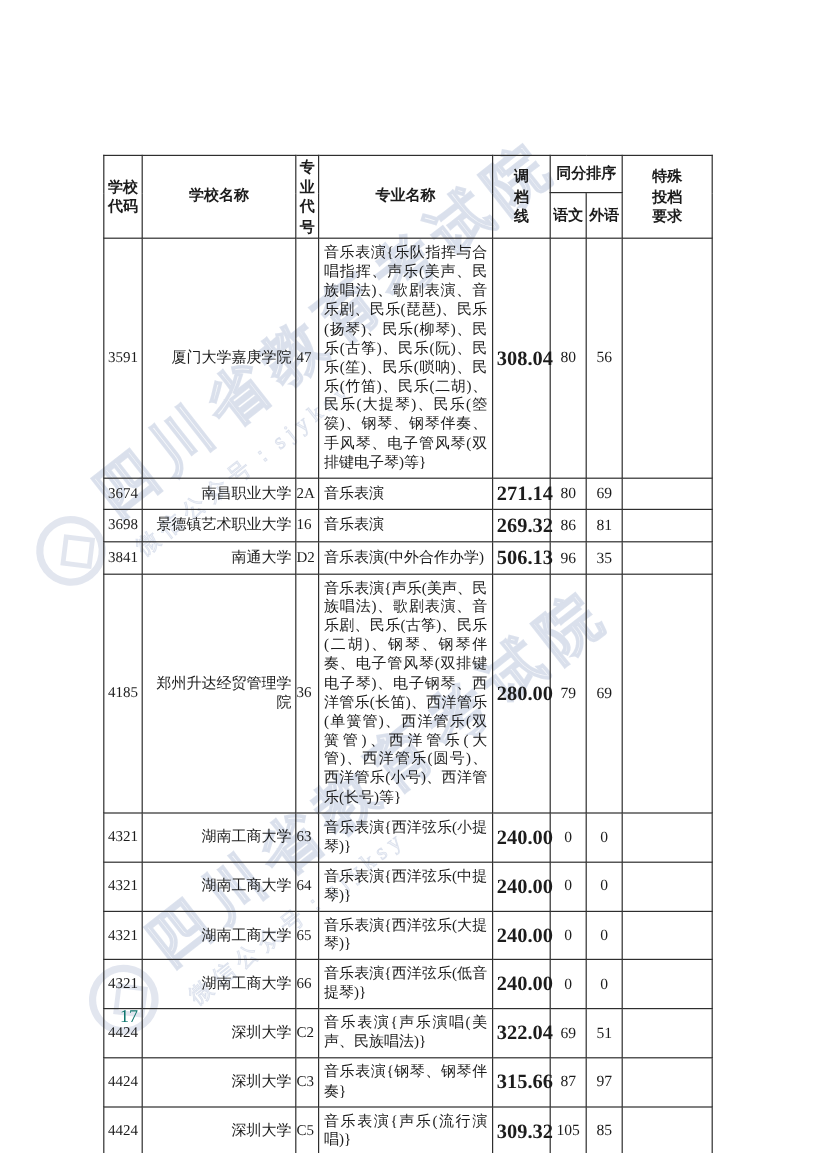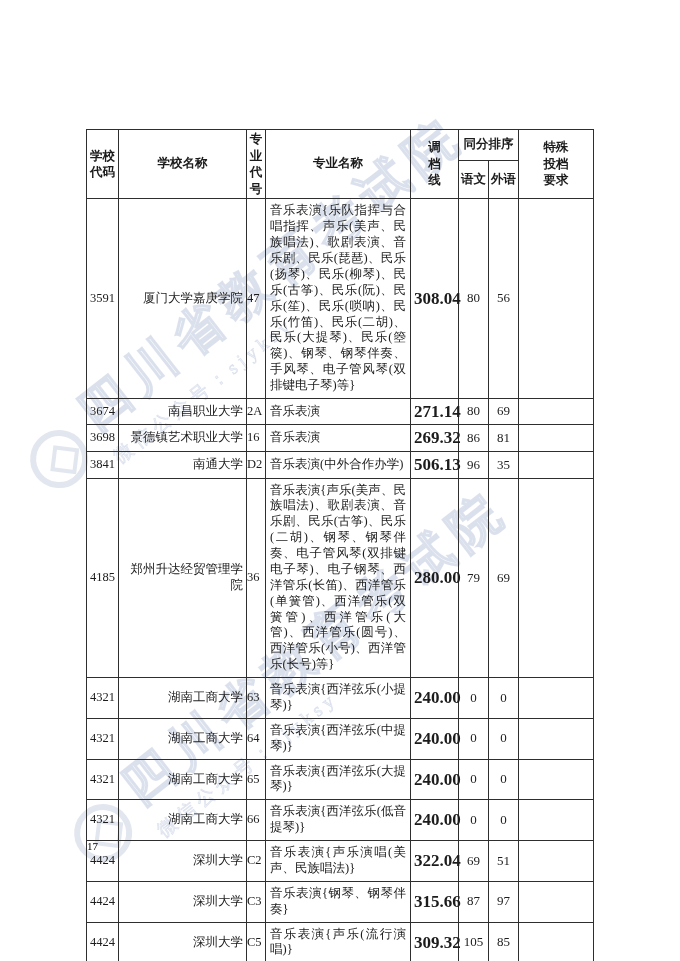--- a/index.html
+++ b/index.html
@@ -84,23 +84,23 @@
   td.c-line   { text-align:center; font-weight:bold; font-size:17px; }
   td.c-num    { text-align:center; font-size:13px; }
   td.c-special{ }
   tr.rh-s  td { height:25px; }
   tr.rh-m  td { height:40px; }
   tr.rh-m2 td { height:35px; }
   tr.rh-t  td { height:23px; }
   
   .page-number {
     position:absolute;
-    left:87px; top:840px;
-    font-size:11px;
-    color:#000000;
+    left:100px; top:840px;
+    font-size:15px;
+    color:#0f766e;
     z-index:1;
   }
 </style>
 </head>
 <body>
 
 <div class="wm" id="wm1">
   <div class="wm-logo"></div>
   <div class="wm-textcol">
     <span class="wm-big">四川省教育考试院</span>

